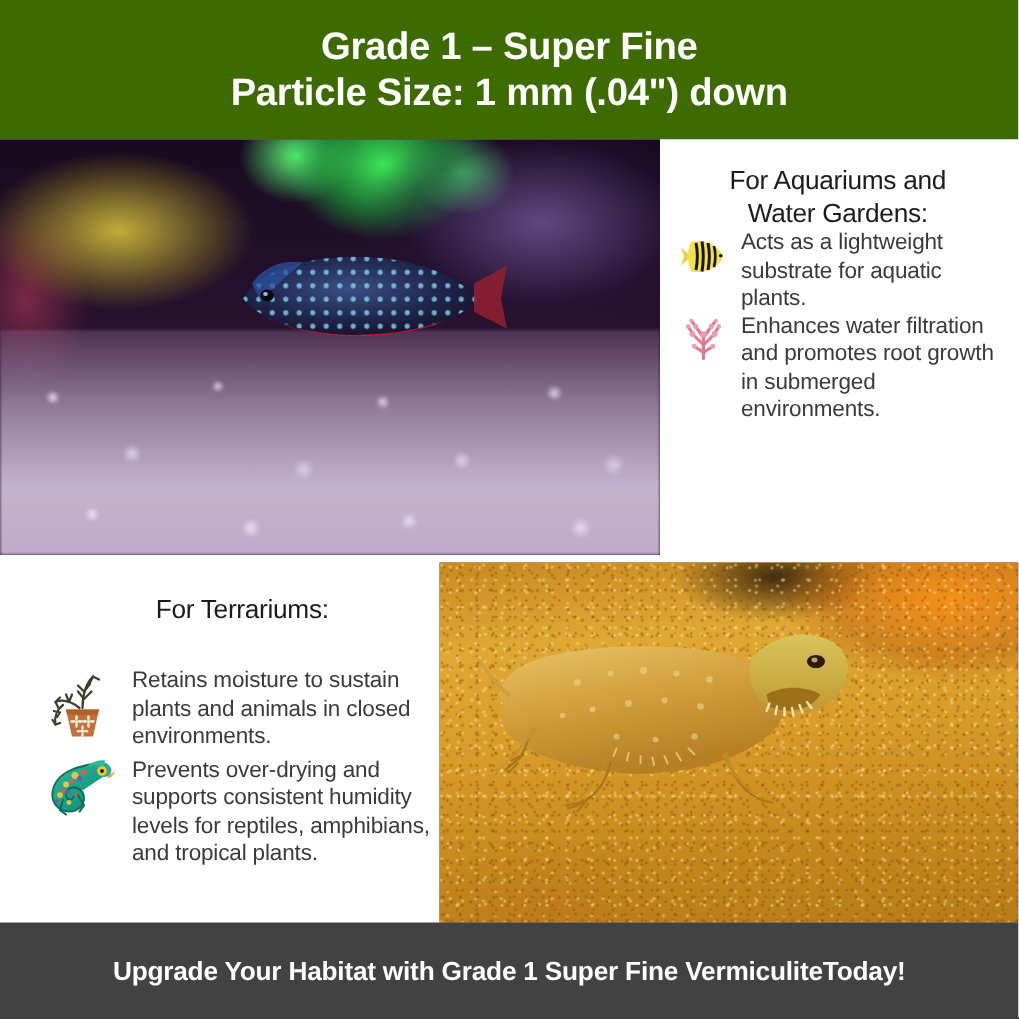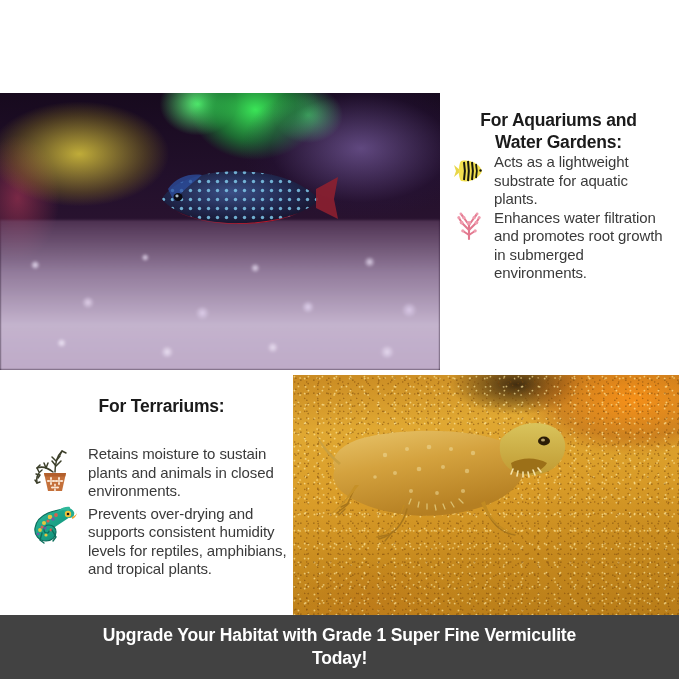--- a/index.html
+++ b/index.html
@@ -149,37 +149,37 @@
     width: 300px; height: 180px;
   }
 
   
   #footer-banner {
     position: absolute;
     left: 0; top: 615px;
     width: 679px; height: 64px;
     background: #424242;
     display: flex;
-    flex-direction: column;
+    flex-direction: row;
     align-items: center;
     justify-content: center;
     text-align: right;
   }
   #footer-banner .fline {
     color: #ffffff;
     font-weight: bold;
     font-size: 17.5px;
     line-height: 23px;
     letter-spacing: -0.15px;
     white-space: nowrap;
   }
 
   
   .section-heading {
-    font-weight: bold;
+    font-weight: normal;
     font-size: 17.5px;
     line-height: 22px;
     color: #1b1b1b;
     text-align: center;
     letter-spacing: -0.2px;
   }
   .bullet {
     display: flex;
     align-items: flex-start;
   }
@@ -204,20 +204,24 @@
   #te-b1 { margin-top: 24px; align-items: center; }
   #te-b2 { }
   #terrarium-text .bullet-icon { width: 54px; height: 54px; margin-right: 8px; margin-top: -4px; }
   #terrarium-text .bullet-text { padding-top: 4px; }
 </style>
 </head>
 <body>
 
 <div id="page">
 
+  <div id="header-banner">
+    <div class="hline">Grade 1 – Super Fine</div>
+    <div class="hline">Particle Size: 1 mm (.04") down</div>
+  </div>
 
   <div id="aquarium-row">
 
     <div id="aquarium-photo">
       <div class="tank-bg"></div>
       <div class="tank-gravel"></div>
       <svg class="tank-fish" viewBox="0 0 190 72">
         <defs>
           <radialGradient id="fbody" cx="45%" cy="40%" r="70%">
             <stop offset="0%" stop-color="#3a4f86"></stop>

